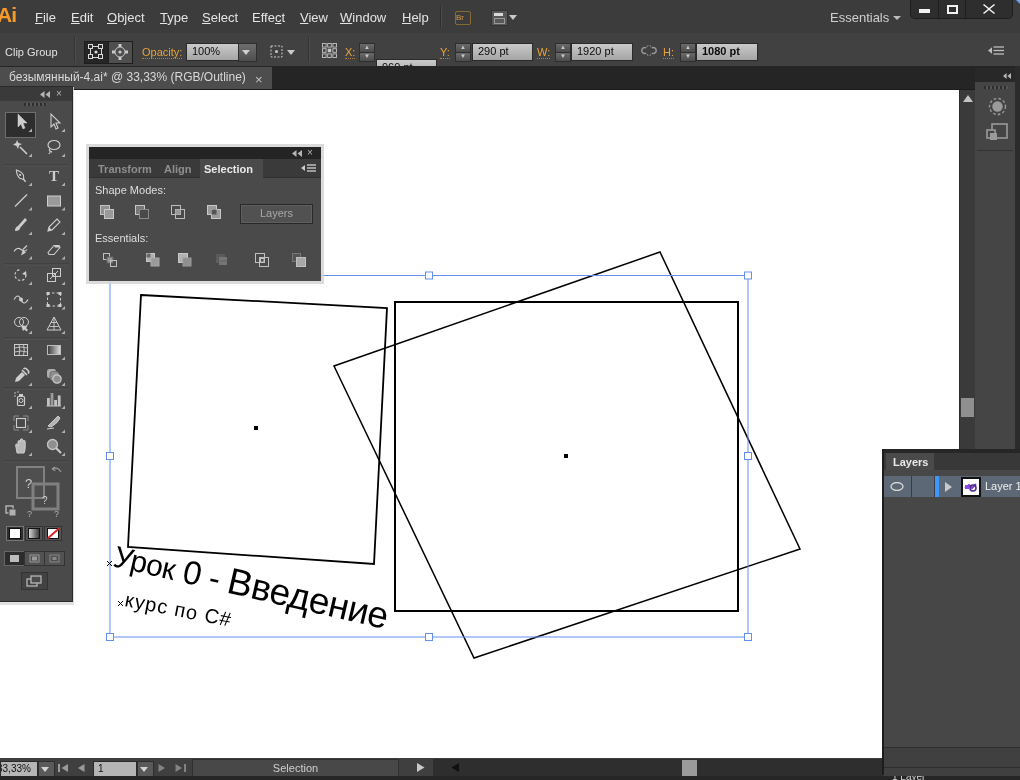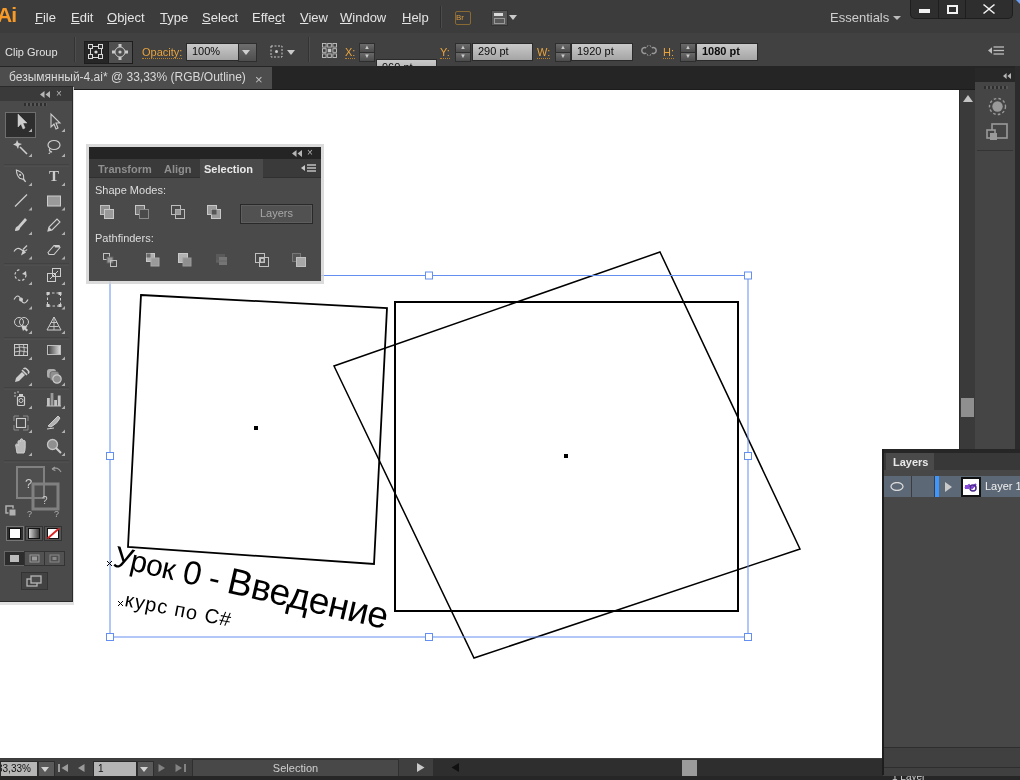--- a/index.html
+++ b/index.html
@@ -516,21 +516,21 @@
       <rect x="4.5" y="4.5" width="9" height="9" fill="none" stroke="#bdbdbd"></rect>
       <rect x="4.5" y="4.5" width="5" height="5" fill="#9a9a9a"></rect>
     </svg>
     <svg class="abs" style="left:118px;top:58px" width="15" height="15" viewBox="0 0 15 15">
       <rect x="0.5" y="0.5" width="9" height="9" fill="#9a9a9a" stroke="#c8c8c8"></rect>
       <rect x="4.5" y="4.5" width="9" height="9" fill="#9a9a9a" stroke="#c8c8c8"></rect>
       <rect x="4.5" y="4.5" width="5" height="5" fill="#555"></rect>
     </svg>
   <div class="abs" style="left:151px;top:57px;width:71px;height:18px;background:#515151;border:1px solid #292929;outline:1px solid #5e5e5e;outline-offset:-2px;
        text-align:center;font-size:11px;color:#a8a8a8;line-height:17px;">Layers</div>
-  <div class="abs" style="left:6px;top:85px;font-size:11px;color:#dedede;">Pathfinders:</div>
+  <div class="abs" style="left:6px;top:85px;font-size:11px;color:#dedede;">Essentials:</div>
   <svg class="abs" style="left:14px;top:106px" width="16" height="16" viewBox="0 0 16 16">
       <rect x="0.5" y="0.5" width="6" height="6" fill="none" stroke="#c0c0c0"></rect>
       <rect x="4" y="4" width="6" height="6" fill="#9a9a9a" stroke="#606060"></rect>
       <rect x="7.5" y="7.5" width="6" height="6" fill="none" stroke="#c0c0c0"></rect>
     </svg>
     <svg class="abs" style="left:57px;top:106px" width="16" height="16" viewBox="0 0 16 16">
       <rect x="0.5" y="0.5" width="8" height="8" fill="#b0b0b0" stroke="#c8c8c8"></rect>
       <rect x="0.5" y="0.5" width="4" height="4" fill="#6a6a6a"></rect>
       <rect x="5" y="5" width="8" height="8" fill="#9a9a9a" stroke="#aaa"></rect>
     </svg>

